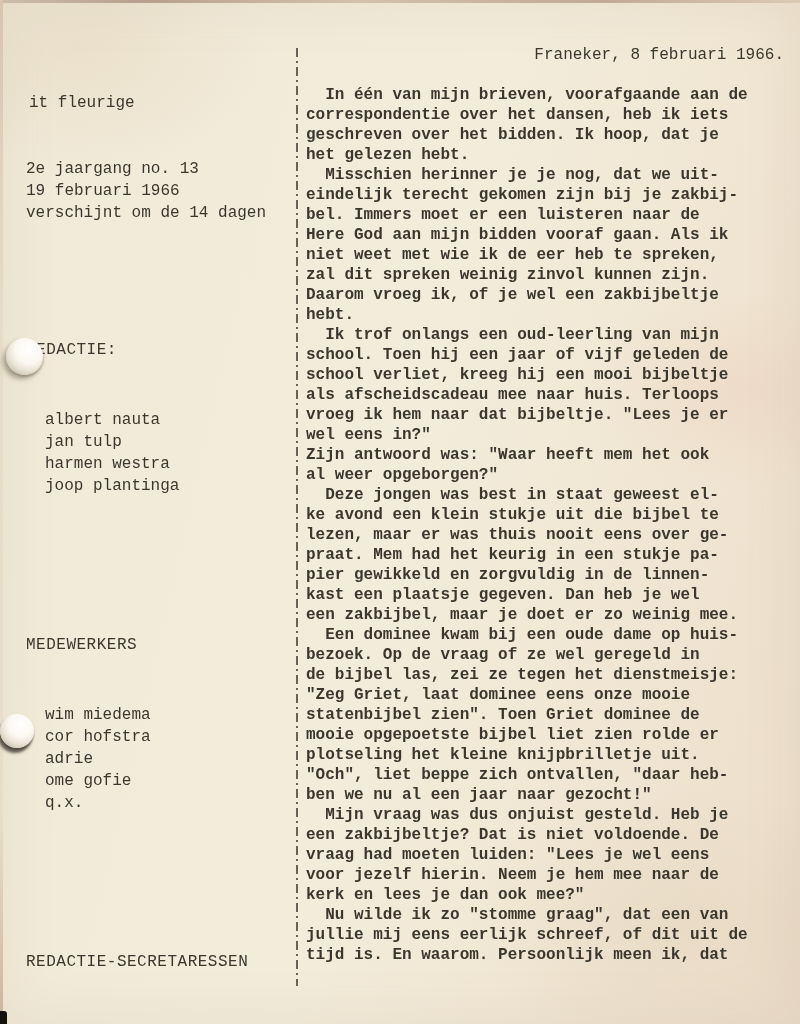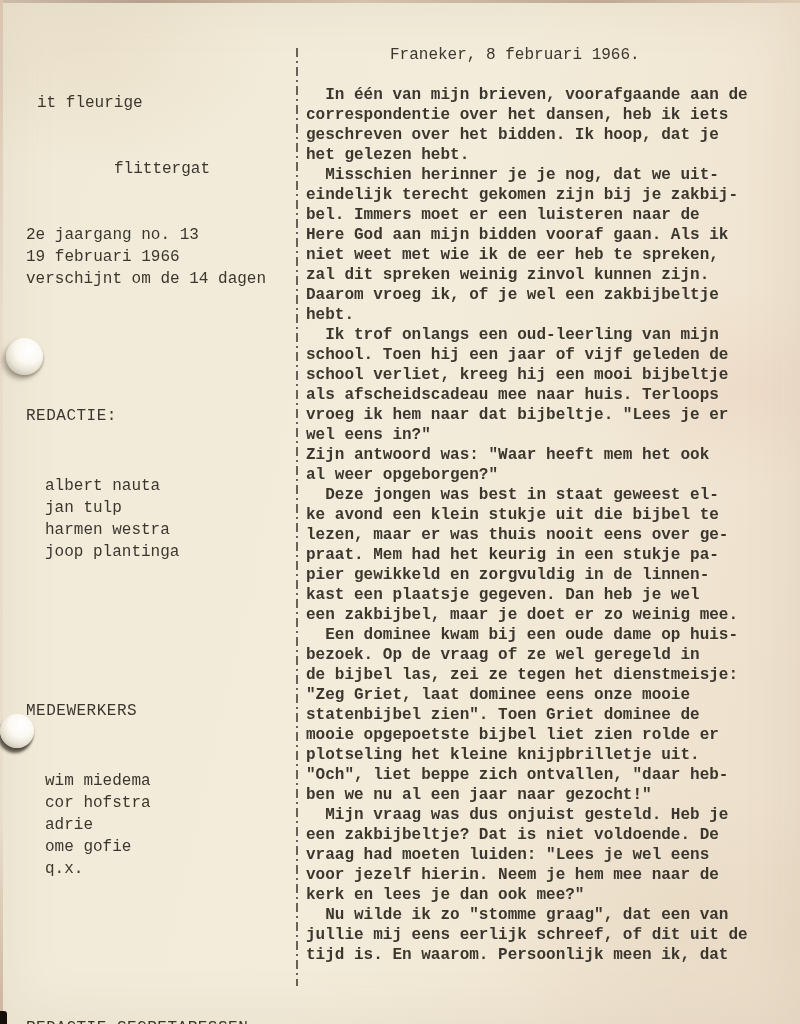--- a/index.html
+++ b/index.html
@@ -53,50 +53,49 @@
   .hole-2 {
     left: 0px; top: 714px; width: 34px; height: 34px;
     box-shadow: -2px 5px 3px rgba(55,50,42,0.75), 0 2px 2px rgba(90,80,70,0.5);
   }
   
   .masthead {
     position: absolute; left: 26px; top: 48px; width: 262px;
     font-size: 16px; line-height: 22px;
     white-space: pre-wrap;
   }
-  .m-title-1 { margin-left: 11px; }
+  .m-title-1 { margin-left: 3px; }
   .m-title-2 { margin-left: 88px; }
   .m-issue { margin-top: 0; }
   .m-section { margin-top: 5px; }
   .m-heading { letter-spacing: 0.5px; margin-bottom: 4px; }
   .m-items { padding-left: 19px; }
   
   .letter {
     position: absolute; left: 306px; top: 44px; width: 478px;
     font-size: 16px;
   }
-  .dateline { margin-left: 84px; line-height: 22px; white-space: pre; }
+  .dateline { margin-left: 120px; line-height: 22px; white-space: pre; text-align: right; }
   .salutation { margin-top: 11px; line-height: 22px; }
   .letter-body {
     margin-top: 19px;
     line-height: 20px;
     white-space: pre-wrap;
     font-weight: bold;
   }
 </style>
 </head>
 <body>
 
 <div class="page">
   <div class="edge-top"></div>
   <div class="edge-left"></div>
 
   <div class="masthead">
     <div class="m-title-1">it fleurige</div>
-    <div class="m-title-2">flittergat</div>
     <div class="m-issue">2e jaargang no. 13
 19 februari 1966
 verschijnt om de 14 dagen</div>
 
     <div class="m-section">
       <div class="m-heading">REDACTIE:</div>
       <div class="m-items">albert nauta
 jan tulp
 harmen westra
 joop plantinga</div>

